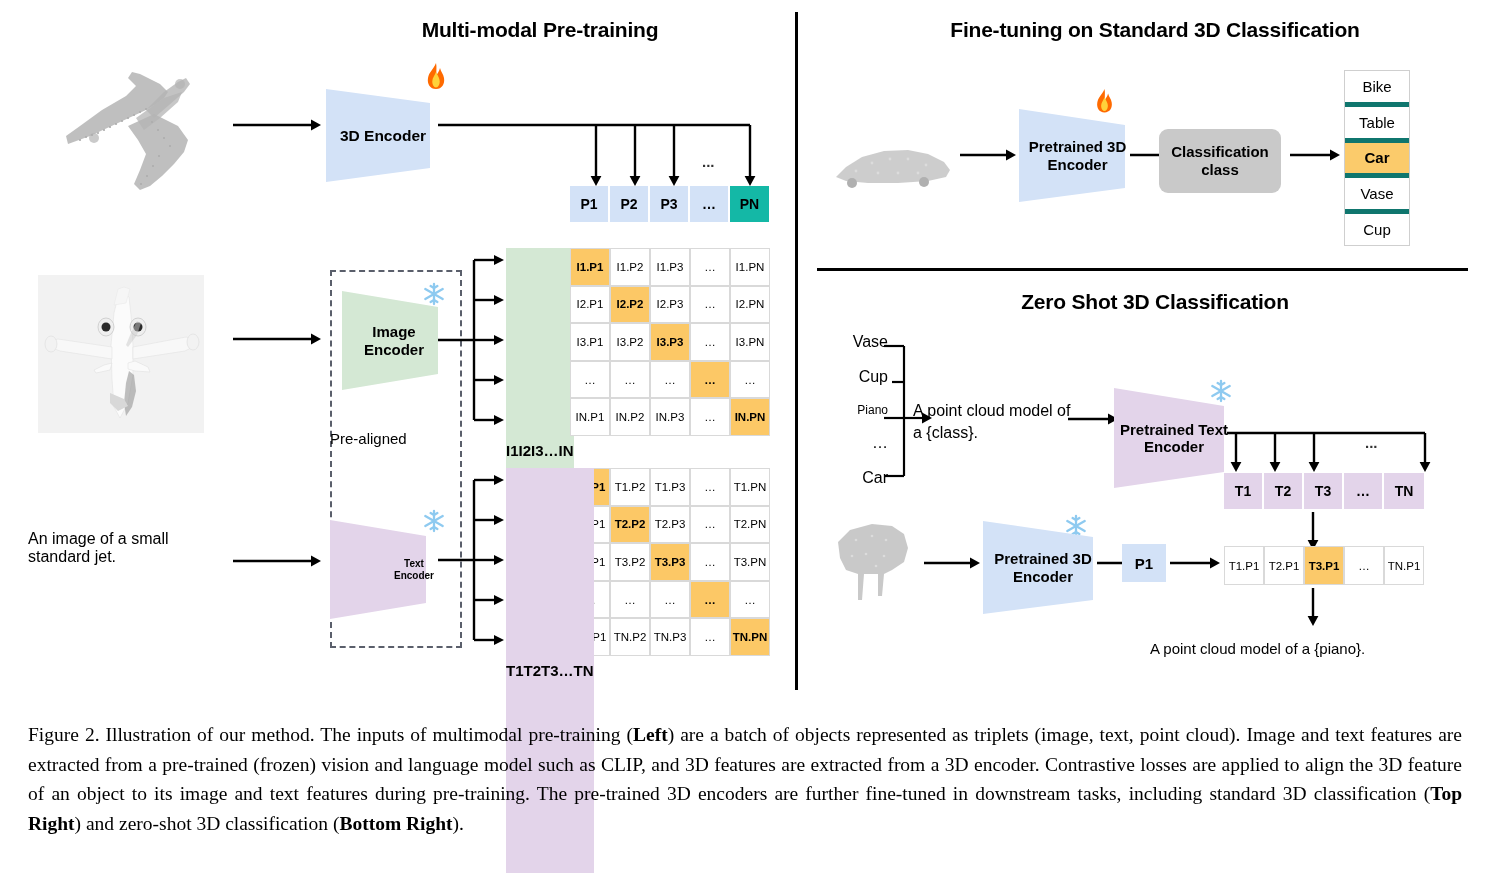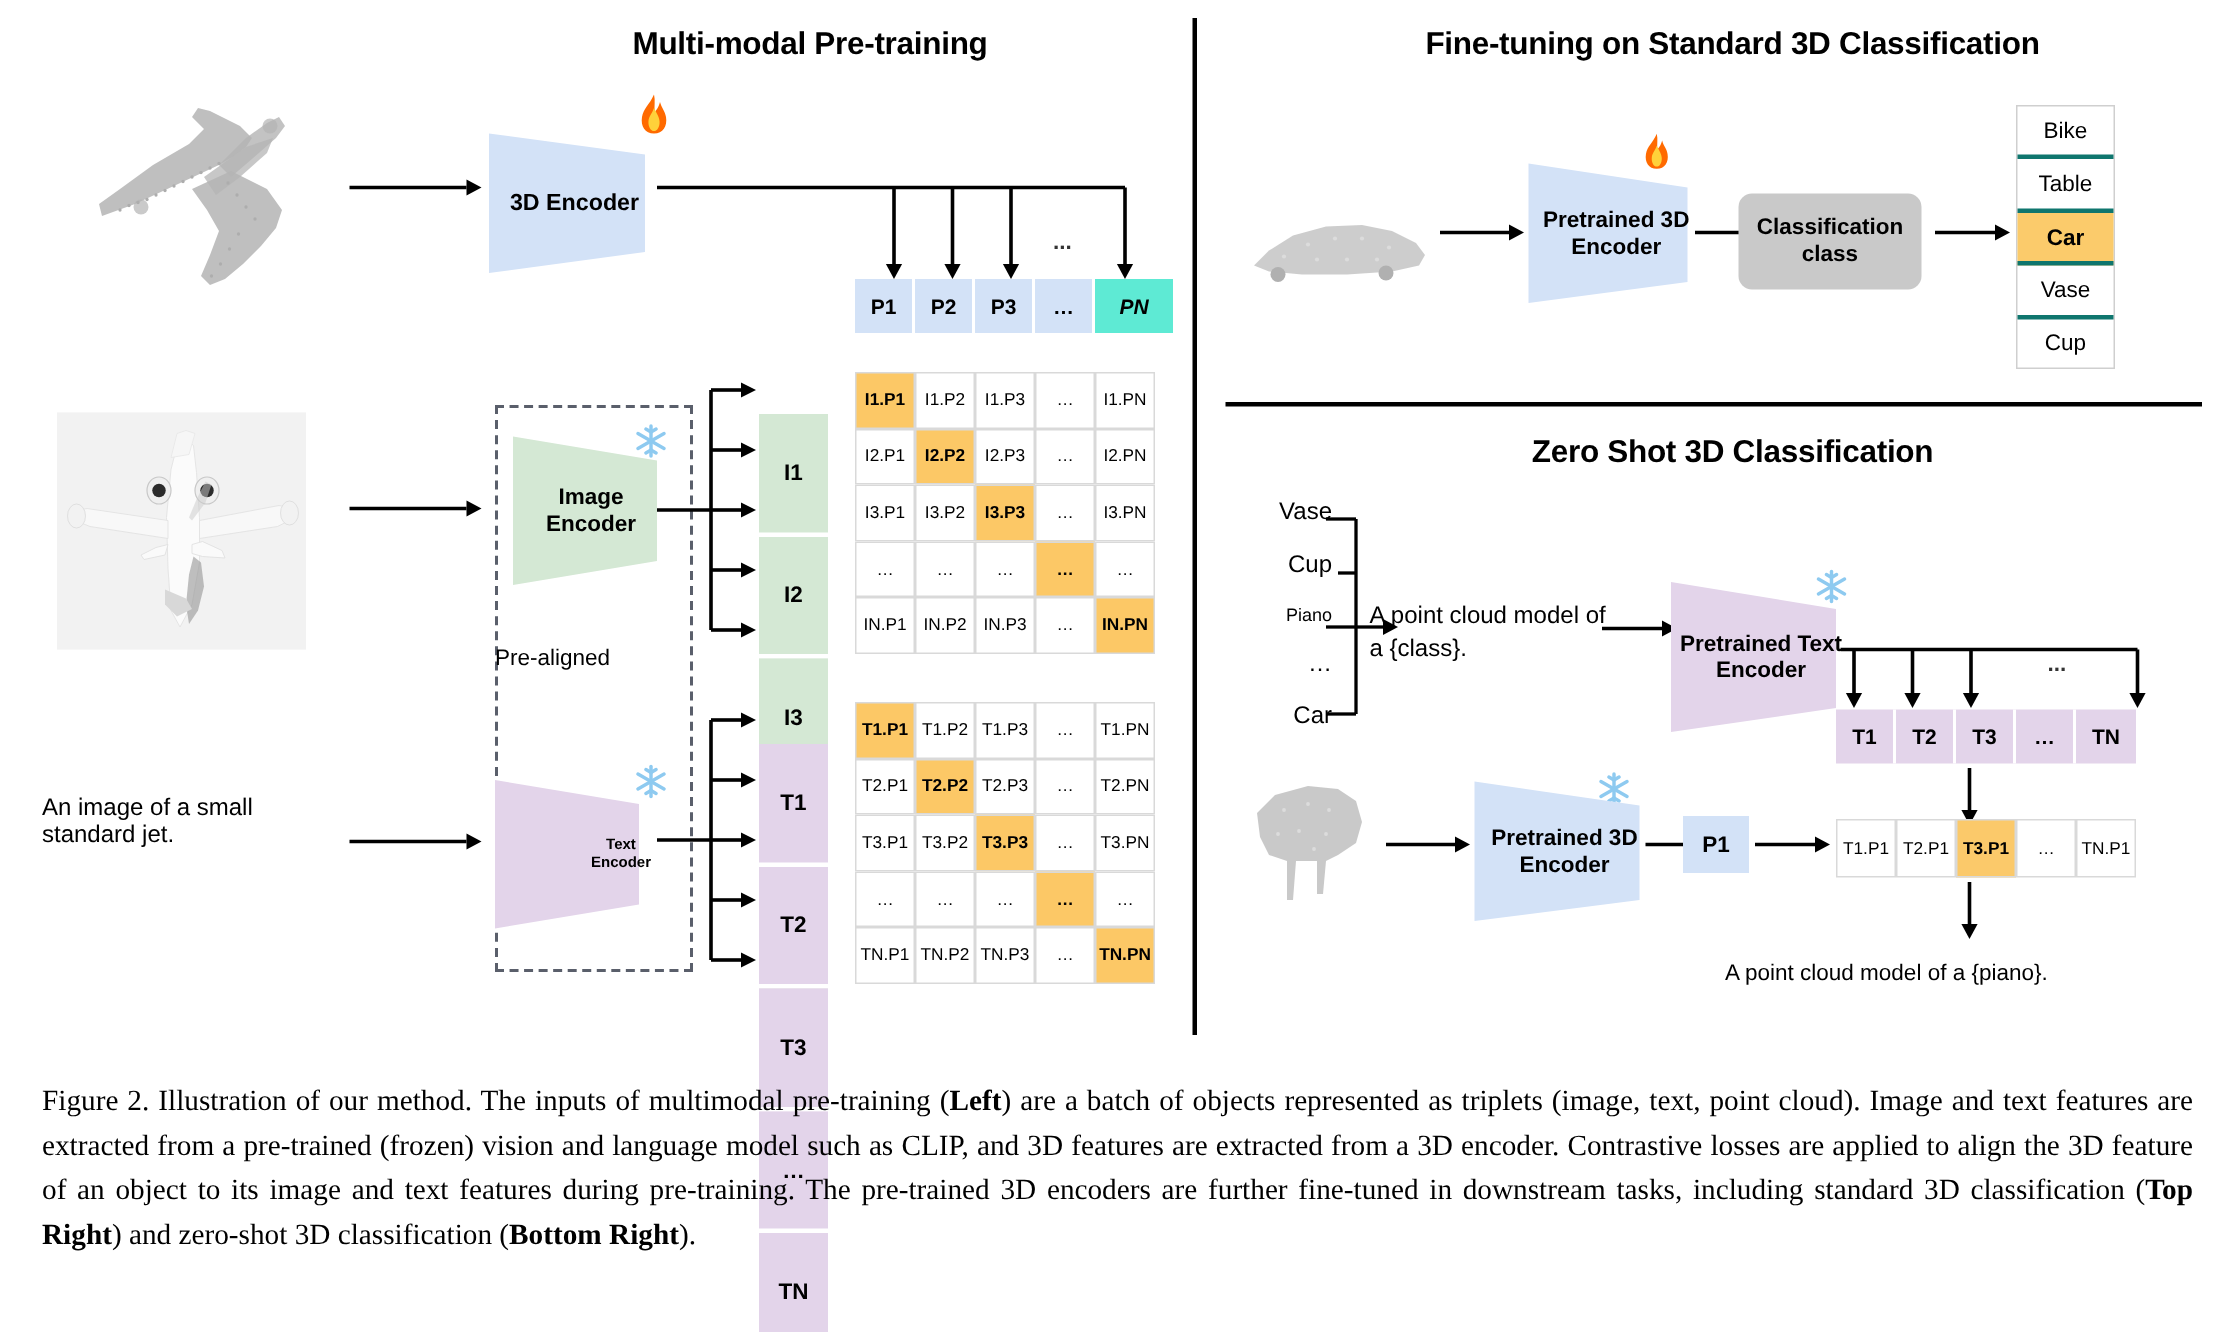--- a/index.html
+++ b/index.html
@@ -22,28 +22,28 @@
   .cellrow{position:absolute;display:flex;}
   .cellrow > div{display:flex;align-items:center;justify-content:center;
                  font-weight:bold;font-size:14px;box-sizing:border-box;}
 
   .matrix{position:absolute;display:grid;}
   .matrix > div{display:flex;align-items:center;justify-content:center;
                 font-size:11.5px;box-sizing:border-box;border:1px solid #d9d9d9;
                 background:#fff;}
   .matrix > div.hl{background:#fcc866;font-weight:bold;}
 
-  .labelcol{position:absolute;display:flex;flex-direction:column;margin-top:28px;}
+  .labelcol{position:absolute;display:flex;flex-direction:row;}
   .labelcol > div{display:flex;align-items:center;justify-content:center;
                   font-weight:bold;font-size:15px;box-sizing:border-box;}
 
   .classlist{position:absolute;display:flex;flex-direction:column;
              border:1px solid #cfcfcf;box-sizing:border-box;background:#fff;}
   .classlist > div{display:flex;align-items:center;justify-content:center;
-                   font-size:15px;box-sizing:border-box;border-bottom:3px solid #0f766e;}
+                   font-size:15px;box-sizing:border-box;border-bottom:5px solid #0f766e;}
   .classlist > div:last-child{border-bottom:none;}
   .classlist > div.hl{background:#fbcb6b;font-weight:bold;}
 
   .chead{position:absolute;background:#c9c9c9;border-radius:9px;
          display:flex;align-items:center;justify-content:center;text-align:center;
          font-weight:bold;font-size:15px;line-height:1.2;}
 
   .dashbox{position:absolute;border:2px dashed #5a5f6b;box-sizing:border-box;}
   .txtc{text-align:left;}
 
@@ -133,21 +133,21 @@
   <line x1="312" y1="7" x2="312" y2="58" stroke="#000" stroke-width="2.4"></line>
   <path d="M306.6 58 L312 68 L317.4 58 Z" fill="#000"></path>
 </svg>
 <div class="abs" style="left:702px;top:153px;font-size:15px;font-weight:bold;color:#333;">...</div>
 
 <div class="cellrow" style="left:570px;top:186px;height:36px;">
     <div style="width: 40px; background: rgb(211, 226, 247); border-right: 2px solid rgb(255, 255, 255);">P1</div>
     <div style="width: 40px; background: rgb(211, 226, 247); border-right: 2px solid rgb(255, 255, 255);">P2</div>
     <div style="width: 40px; background: rgb(211, 226, 247); border-right: 2px solid rgb(255, 255, 255);">P3</div>
     <div style="width: 40px; background: rgb(211, 226, 247); border-right: 2px solid rgb(255, 255, 255);">…</div>
-    <div style="width: 52px; background: #5eead4; border-right: none; font-style: italic;">PN</div>
+    <div style="width: 39px; background: #14b8a6; border-right: none;">PN</div>
   </div>
 
 <div class="labelcol" style="left:506px;top:248px;width:46px;height:408px;">
     <div style="flex: 1 1 0%; background: rgb(212, 232, 212); border-bottom: 3px solid rgb(255, 255, 255);">I1</div>
     <div style="flex: 1 1 0%; background: rgb(212, 232, 212); border-bottom: 3px solid rgb(255, 255, 255);">I2</div>
     <div style="flex: 1 1 0%; background: rgb(212, 232, 212); border-bottom: 3px solid rgb(255, 255, 255);">I3</div>
     <div style="flex: 1 1 0%; background: rgb(212, 232, 212); border-bottom: 3px solid rgb(255, 255, 255);">…</div>
     <div style="flex: 1 1 0%; background: rgb(212, 232, 212); border-bottom: 3px solid rgb(255, 255, 255);">IN</div>
   </div>
 

